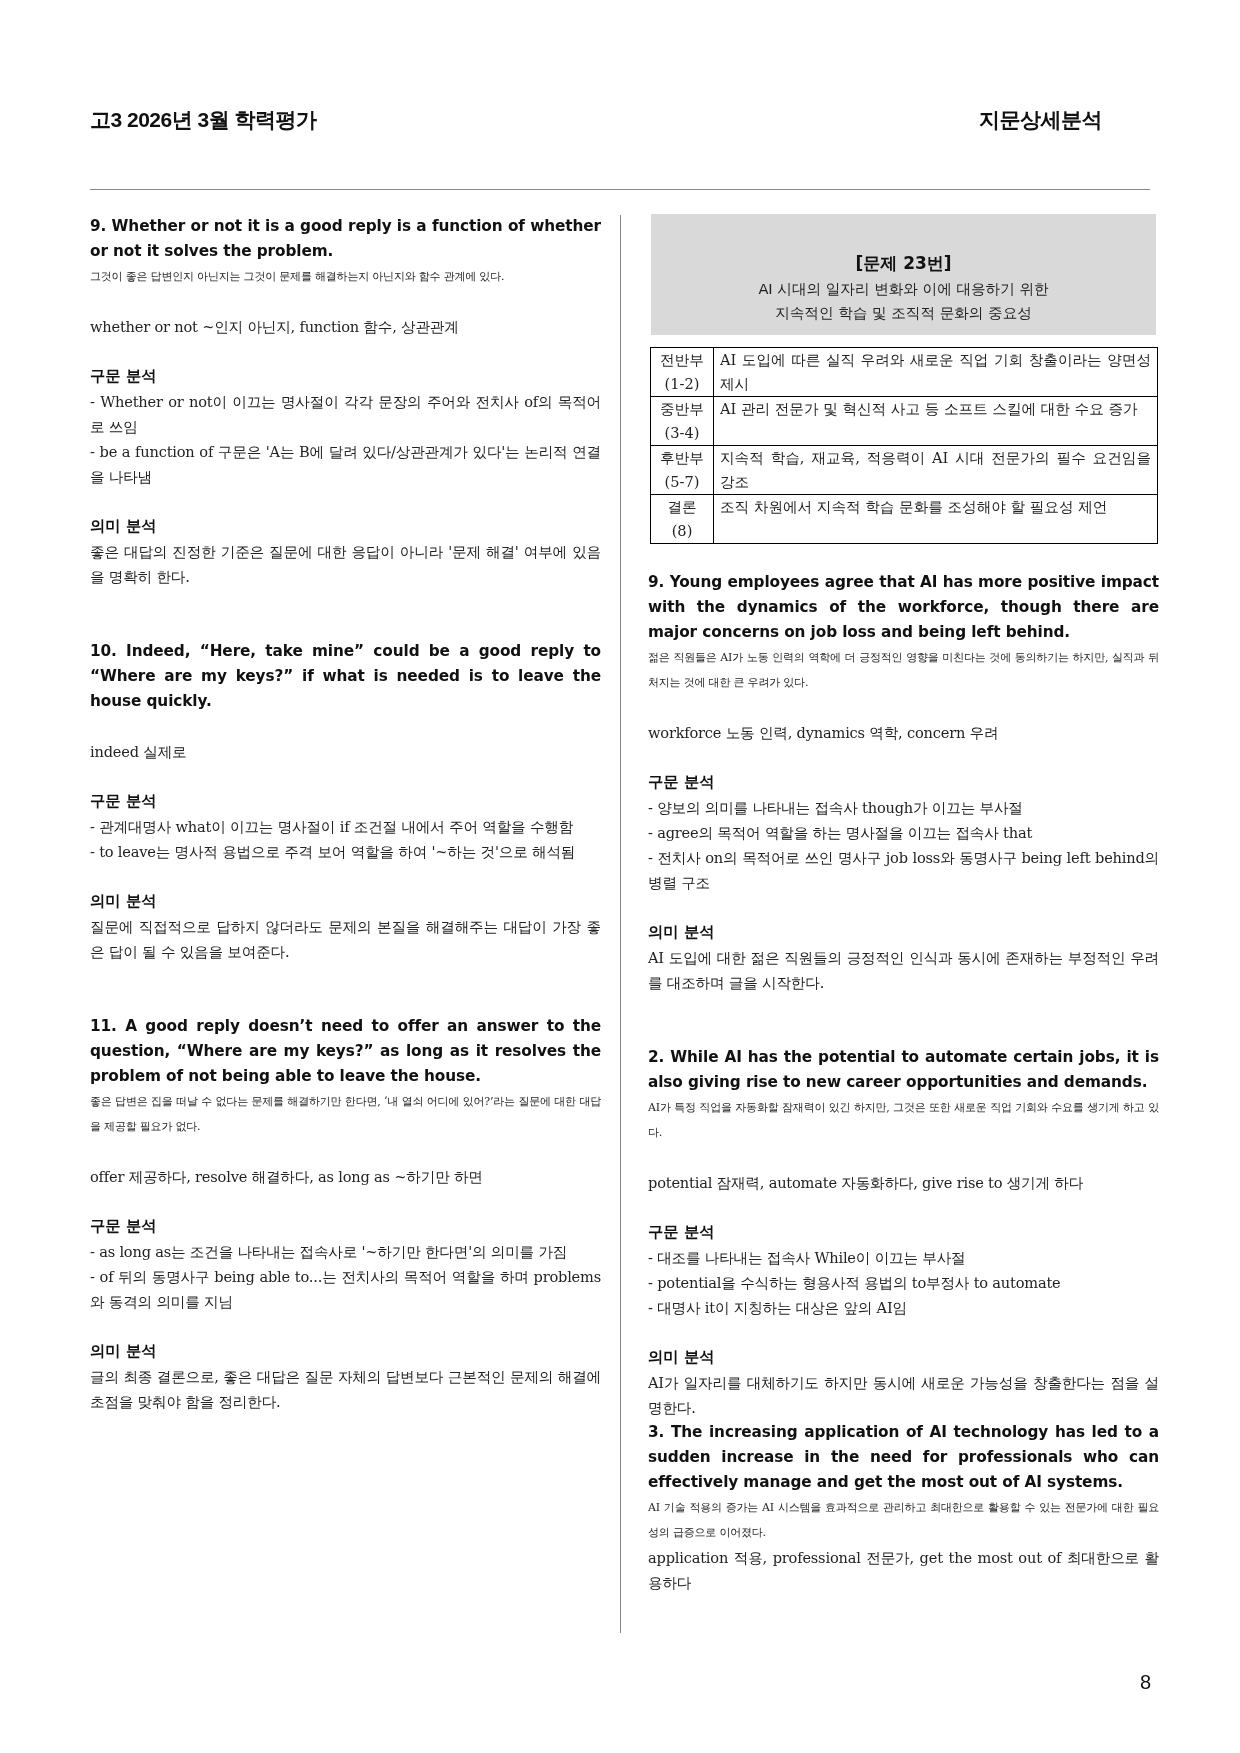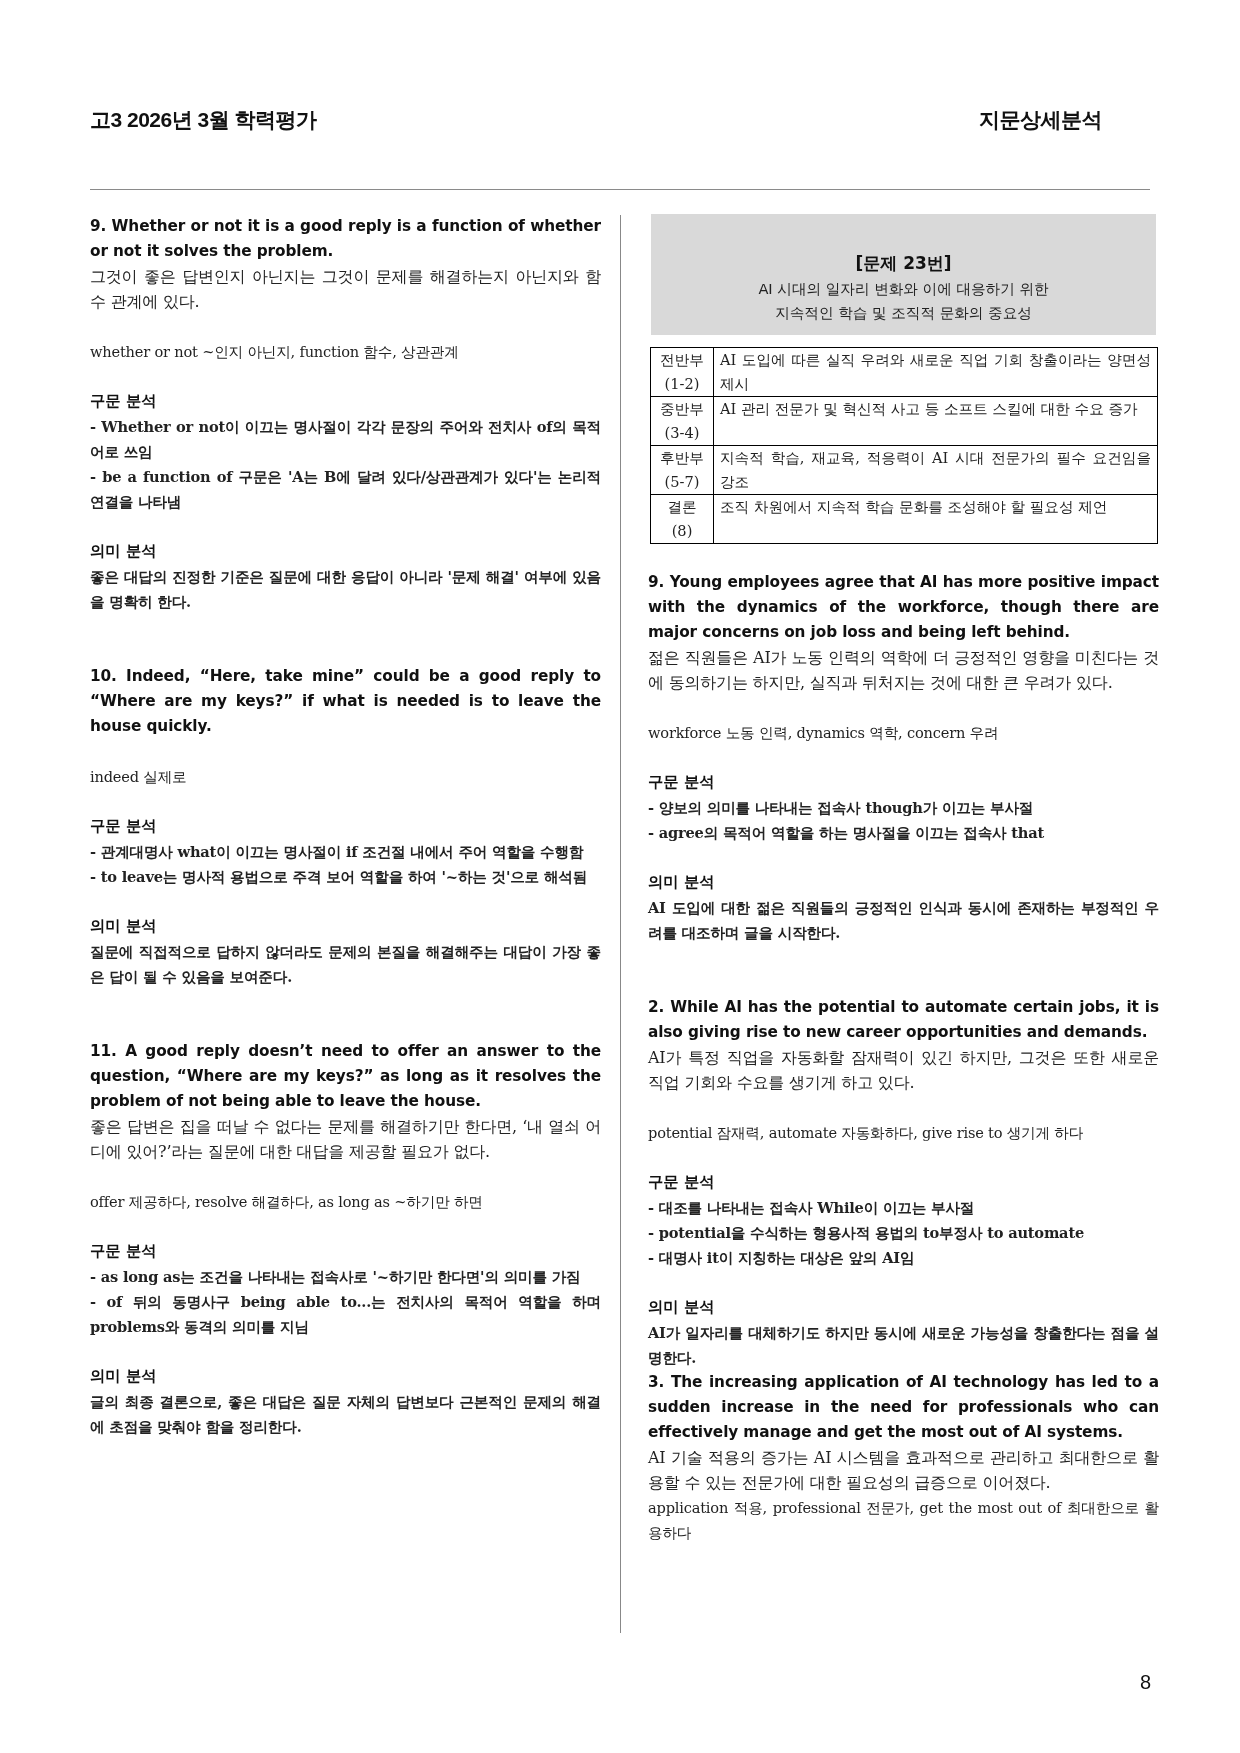--- a/index.html
+++ b/index.html
@@ -10,24 +10,24 @@
   .hdr-right { position: absolute; right: 90px; top: 98px; font-family: "Liberation Sans", "DejaVu Sans", sans-serif; font-weight: bold; font-size: 21px; letter-spacing: -0.5px; }
   .hdr-rule { position: absolute; left: 90px; width: 1060px; top: 181px; height: 0; border-top: 1px solid #8a8a8a; }
 
   .divider { position: absolute; left: 620px; top: 207px; height: 1418px; width: 0; border-left: 1px solid #888; }
 
   .col { position: absolute; top: 206px; width: 511px; }
   .col-left { left: 90px; }
   .col-right { left: 648px; width: 511px; }
 
   .sent { font-family: "DejaVu Sans", sans-serif; font-weight: bold; font-size: 15.3px; line-height: 25px; text-align: justify; margin: 0; letter-spacing: -0.1px; }
-  .trans { font-family: "DejaVu Serif", serif; font-size: 16px; line-height: 25px; text-align: justify; margin: 0; color: #222; letter-spacing: -0.2px; }
+  .trans { font-family: "DejaVu Serif", serif; font-size: 11px; line-height: 25px; text-align: justify; margin: 0; color: #222; letter-spacing: -0.2px; }
   .vocab { font-family: "DejaVu Serif", serif; font-size: 14.6px; line-height: 25px; margin: 0; color: #222; letter-spacing: -0.2px; }
   .sec-title { font-family: "DejaVu Sans", sans-serif; font-weight: bold; font-size: 15.3px; line-height: 25px; margin: 0; }
-  .bullet { font-family: "DejaVu Serif", serif; font-size: 14.6px; line-height: 25px; text-align: justify; margin: 0; color: #222; letter-spacing: -0.2px; font-weight: bold; }
+  .bullet { font-family: "DejaVu Serif", serif; font-size: 14.6px; line-height: 25px; text-align: justify; margin: 0; color: #222; letter-spacing: -0.2px; }
   .gap { height: 25px; }
   .gap2 { height: 50px; }
 
   .title-box { background: #d9d9d9; padding: 8px 0 10px; text-align: center; width: 505px; margin-left: 3px; }
   .title-box .t1 { font-family: "DejaVu Sans", sans-serif; font-weight: bold; font-size: 17px; line-height: 27px; margin-top: 28px; }
   .title-box .t2 { font-family: "DejaVu Sans", sans-serif; font-size: 14.6px; line-height: 24px; color: #222; }
 
   table.outline { border-collapse: collapse; width: 508px; margin-top: 12px; margin-left: 2px; }
   table.outline td { border: 1px solid #000; padding: 0 6px; font-family: "DejaVu Serif", serif; font-size: 14.6px; line-height: 24px; vertical-align: top; color: #222; }
   table.outline td.sec { width: 62px; text-align: center; padding: 0; }
@@ -139,20 +139,21 @@
 
     <div>
       <p class="sent">9. Young employees agree that AI has more positive impact with the dynamics of the workforce, though there are major concerns on job loss and being left behind.</p>
       <p class="trans">젊은 직원들은 AI가 노동 인력의 역학에 더 긍정적인 영향을 미친다는 것에 동의하기는 하지만, 실직과 뒤처지는 것에 대한 큰 우려가 있다.</p>
       <div class="gap"></div>
       <p class="vocab">workforce 노동 인력, dynamics 역학, concern 우려</p>
       <div class="gap"></div>
       <p class="sec-title">구문 분석</p>
       <p class="bullet">- 양보의 의미를 나타내는 접속사 though가 이끄는 부사절</p>
       <p class="bullet">- agree의 목적어 역할을 하는 명사절을 이끄는 접속사 that</p>
+      <p class="bullet">- 전치사 on의 목적어로 쓰인 명사구 job loss와 동명사구 being left behind의 병렬 구조</p>
       <div class="gap"></div>
       <p class="sec-title">의미 분석</p>
       <p class="bullet">AI 도입에 대한 젊은 직원들의 긍정적인 인식과 동시에 존재하는 부정적인 우려를 대조하며 글을 시작한다.</p>
     </div>
 
     <div class="gap2"></div>
 
     <div>
       <p class="sent">2. While AI has the potential to automate certain jobs, it is also giving rise to new career opportunities and demands.</p>
       <p class="trans">AI가 특정 직업을 자동화할 잠재력이 있긴 하지만, 그것은 또한 새로운 직업 기회와 수요를 생기게 하고 있다.</p>

